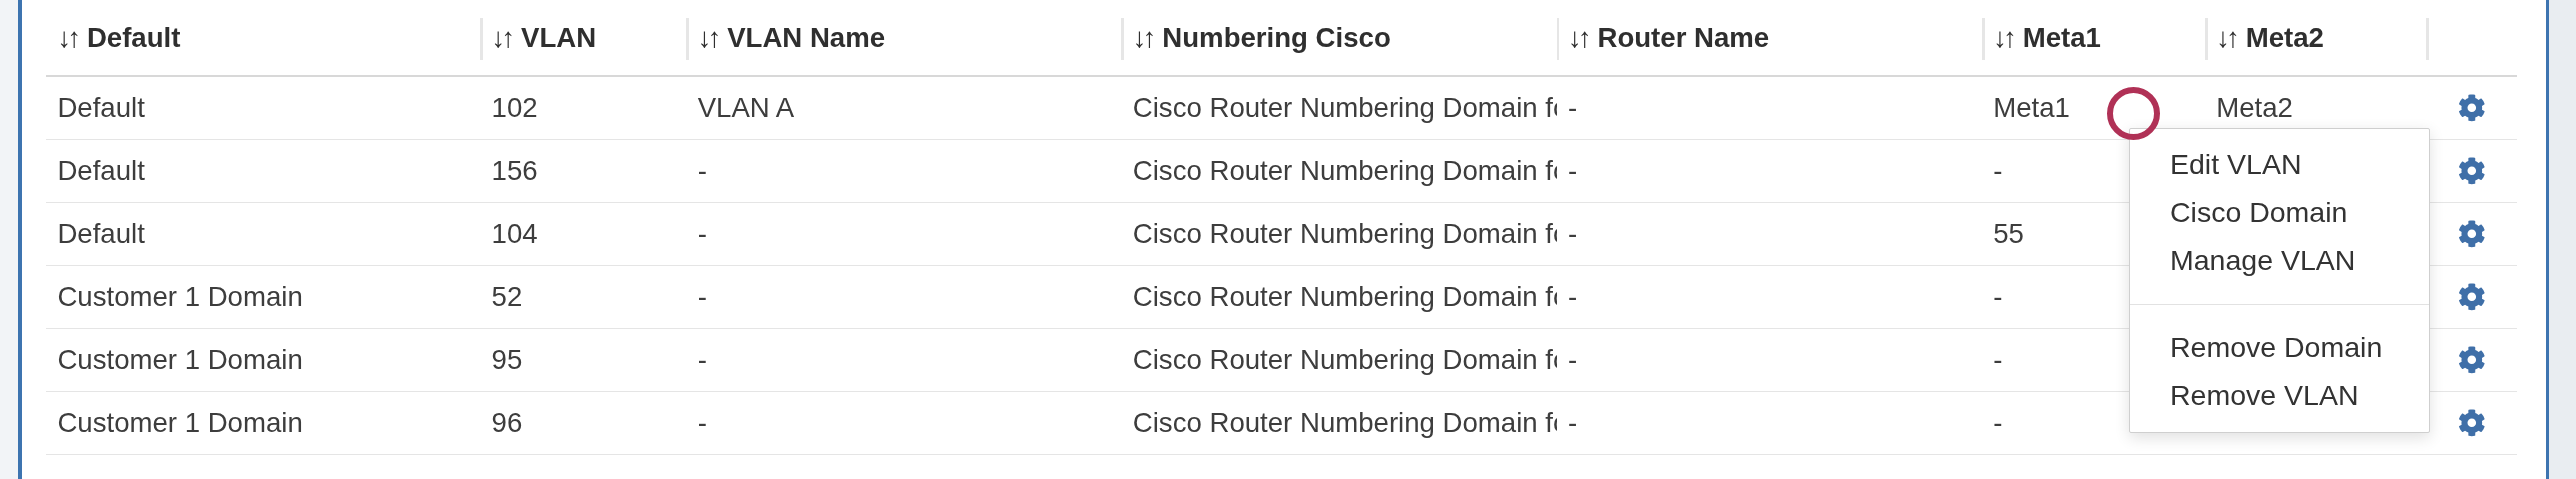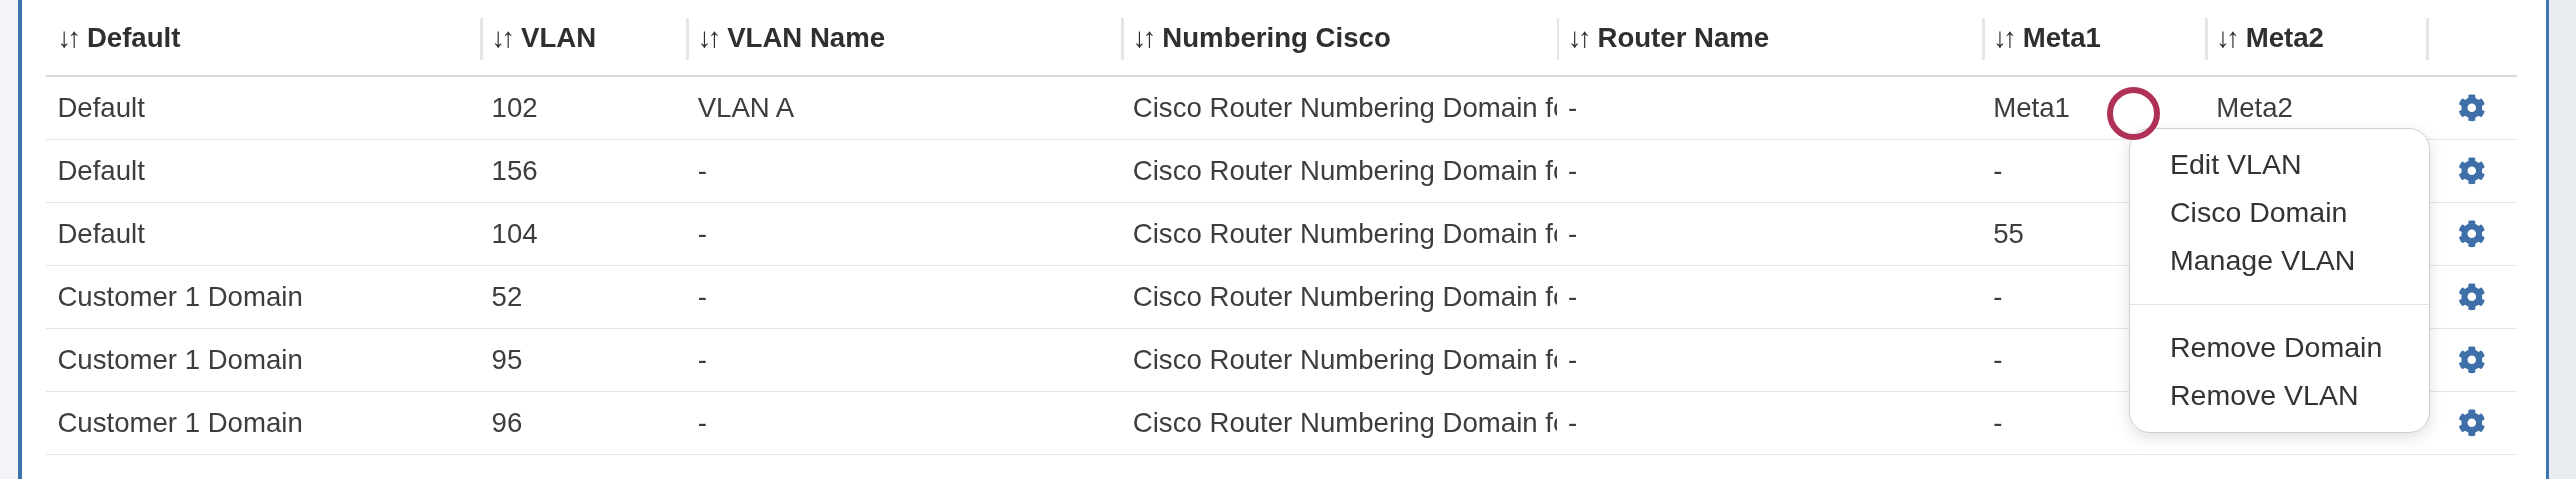--- a/index.html
+++ b/index.html
@@ -78,21 +78,21 @@
   }
   .gear-btn svg{width:27.6px;height:27.6px;}
 
   
   .context-menu{
     position:absolute;
     left:2129px;top:128px;
     width:301px;
     background:#ffffff;
     border:1px solid #cfcfcf;
-    border-radius:21px;
+    border-radius:2px;
     box-shadow:0 4.8px 15px rgba(0,0,0,0.12);
     padding:11.4px 0 12.4px 0;
     z-index:5;
     box-sizing:border-box;
   }
   .context-menu .menu-item{
     height:48px;line-height:48px;
     padding-left:40px;
     font-size:28.5px;color:#333333;
     cursor:pointer;

